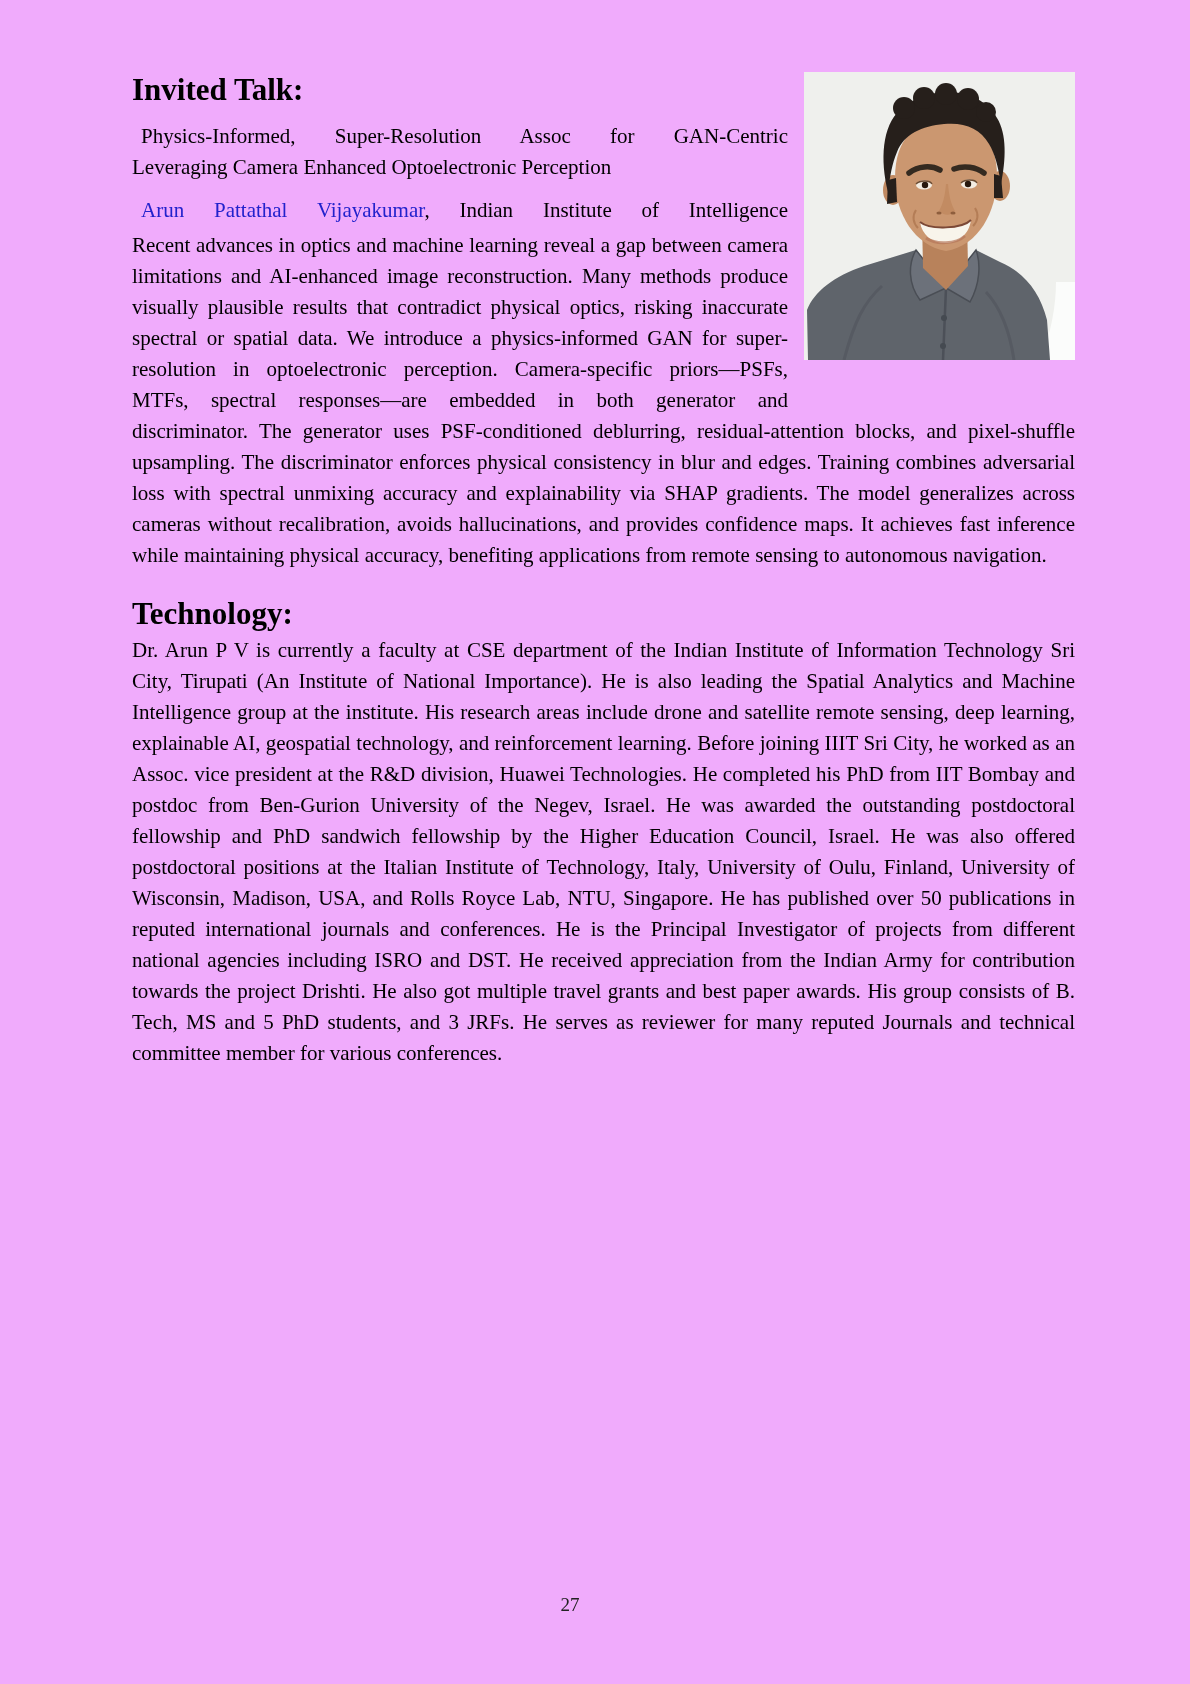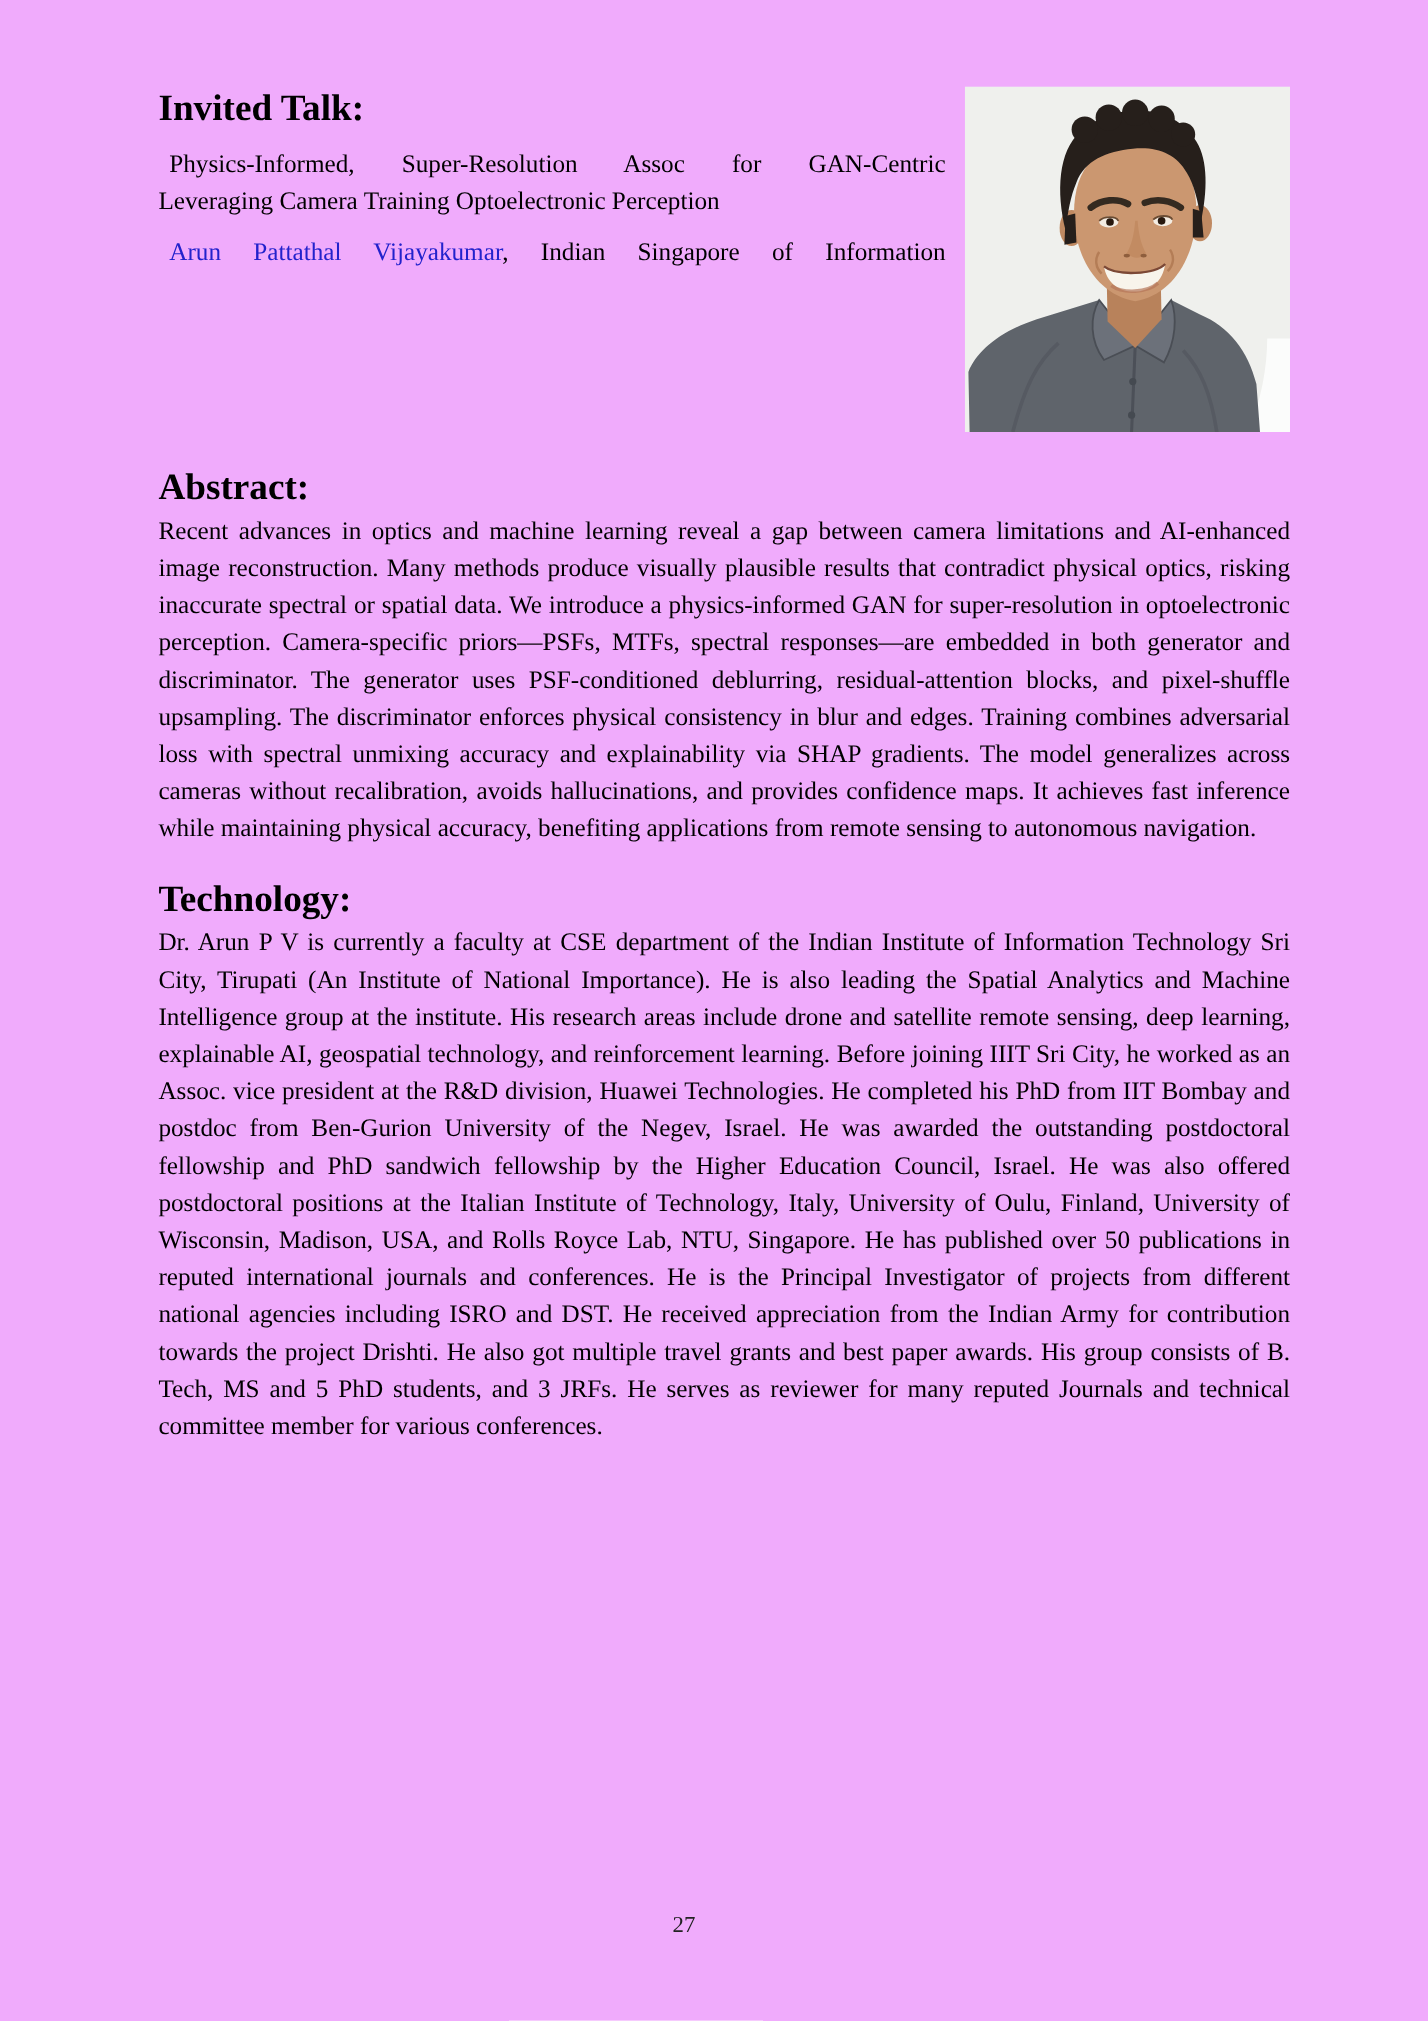--- a/index.html
+++ b/index.html
@@ -99,29 +99,28 @@
           <path d="M112,138 C108,144 109,151 114,156" stroke="#AA724C" stroke-width="2" fill="none" opacity="0.7"></path>
           <path d="M171,136 C175,142 174,149 169,154" stroke="#AA724C" stroke-width="2" fill="none" opacity="0.7"></path>
         </g>
       </svg>
     </div>
 
     <h2 class="h h-invited">Invited Talk:</h2>
 
     <div class="para title-para">
       <div class="jline indent">Physics-Informed, Super-Resolution Assoc for GAN-Centric</div>
-      <div>Leveraging Camera Training Optoelectronic Perception</div>
+      <div>Leveraging Camera Enhanced Optoelectronic Perception</div>
     </div>
 
 
     <div class="para speaker-para">
-      <div class="jline indent"><span class="speaker-name">Arun Pattathal Vijayakumar</span><span>, Indian Singapore of Information</span></div>
+      <div class="jline indent"><span class="speaker-name">Arun Pattathal Vijayakumar</span><span>, Indian Institute of Intelligence</span></div>
     </div>
 
-    <h2 class="h h-abstract">Abstract:</h2>
     <div class="para body-j">Recent advances in optics and machine learning reveal a gap between camera limitations and AI-enhanced image reconstruction. Many methods produce visually plausible results that contradict physical optics, risking inaccurate spectral or spatial data. We introduce a physics-informed GAN for super-resolution in optoelectronic perception. Camera-specific priors—PSFs, MTFs, spectral responses—are embedded in both generator and discriminator. The generator uses PSF-conditioned deblurring, residual-attention blocks, and pixel-shuffle upsampling. The discriminator enforces physical consistency in blur and edges. Training combines adversarial loss with spectral unmixing accuracy and explainability via SHAP gradients. The model generalizes across cameras without recalibration, avoids hallucinations, and provides confidence maps. It achieves fast inference while maintaining physical accuracy, benefiting applications from remote sensing to autonomous navigation.</div>
 
     <h2 class="h h-bio">Technology:</h2>
     <div class="para body-j">Dr. Arun P V is currently a faculty at CSE department of the Indian Institute of Information Technology Sri City, Tirupati (An Institute of National Importance). He is also leading the Spatial Analytics and Machine Intelligence group at the institute. His research areas include drone and satellite remote sensing, deep learning, explainable AI, geospatial technology, and reinforcement learning. Before joining IIIT Sri City, he worked as an Assoc. vice president at the R&amp;D division, Huawei Technologies. He completed his PhD from IIT Bombay and postdoc from Ben-Gurion University of the Negev, Israel. He was awarded the outstanding postdoctoral fellowship and PhD sandwich fellowship by the Higher Education Council, Israel. He was also offered postdoctoral positions at the Italian Institute of Technology, Italy, University of Oulu, Finland, University of Wisconsin, Madison, USA, and Rolls Royce Lab, NTU, Singapore. He has published over 50 publications in reputed international journals and conferences. He is the Principal Investigator of projects from different national agencies including ISRO and DST. He received appreciation from the Indian Army for contribution towards the project Drishti. He also got multiple travel grants and best paper awards. His group consists of B. Tech, MS and 5 PhD students, and 3 JRFs. He serves as reviewer for many reputed Journals and technical committee member for various conferences.</div>
 
   </div>
 
   <div class="page-number">27</div>
 </div>
 

